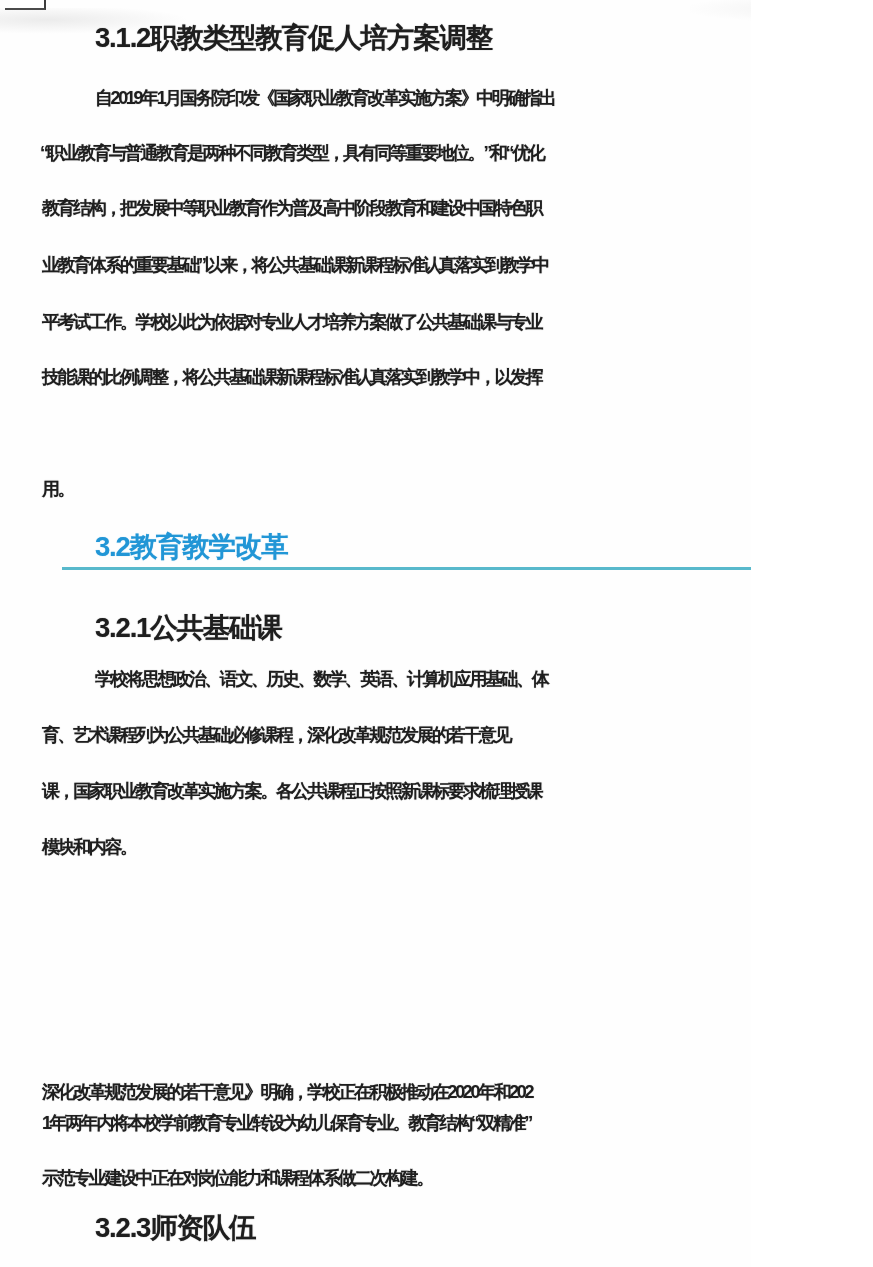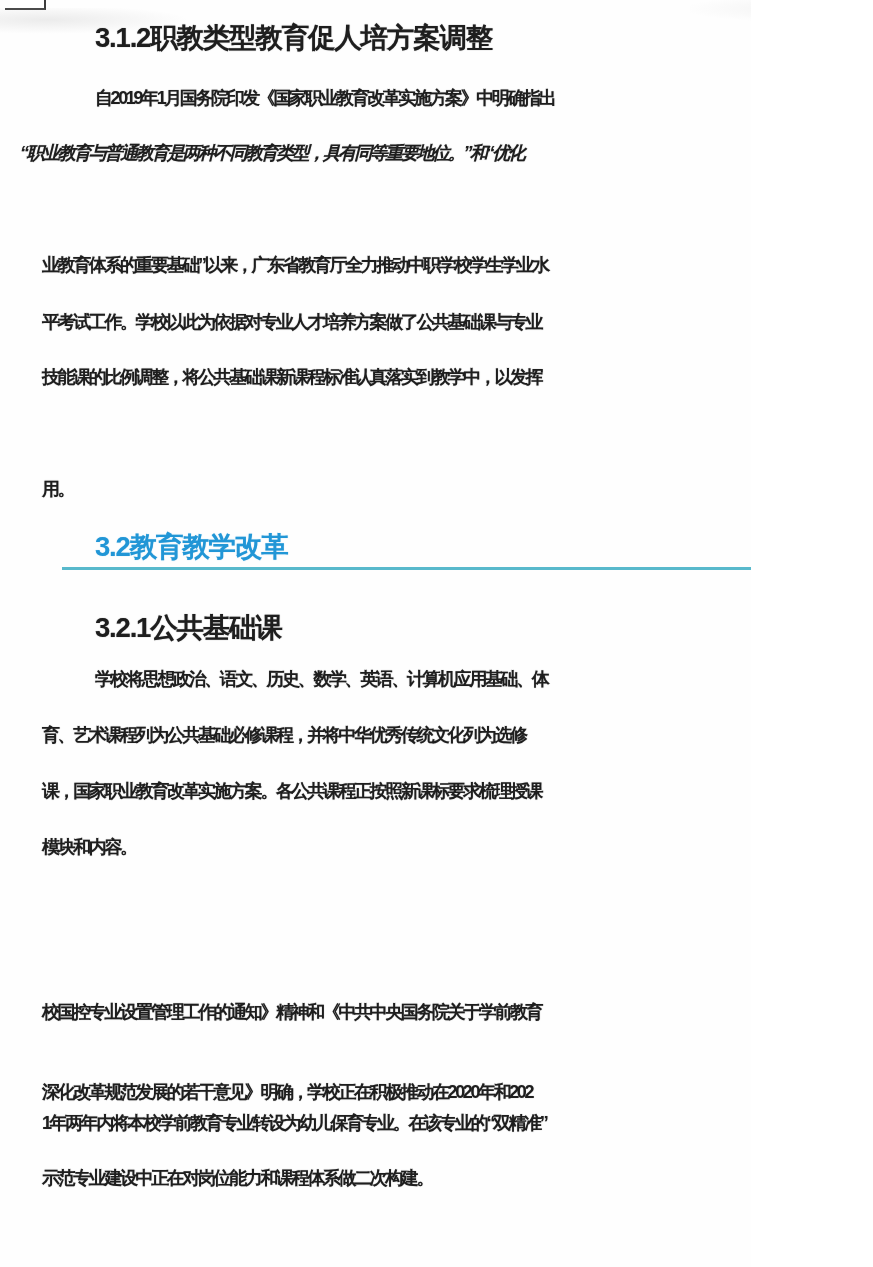--- a/index.html
+++ b/index.html
@@ -14,21 +14,21 @@
   .ln{
     position:absolute;left:42px;
     font-size:18px;line-height:30px;
     letter-spacing:-2.4px;
     font-weight:600;
     color:var(--ink,#1e1e1e);
     white-space:nowrap;
     text-shadow:0 0 1px rgba(30,30,30,.45);
   }
   .indent{left:95px;}
-  .qstart{left:20px;font-style:italic;}
+  .qstart{left:40px;}
   
   .hd{
     position:absolute;left:95px;margin:0;
     font-size:27.5px;line-height:31px;
     font-weight:800;
     letter-spacing:-1.2px;
     color:var(--ink,#151515);
     white-space:nowrap;
     text-shadow:0 0 1px rgba(0,0,0,.5);
   }
@@ -65,33 +65,34 @@
 <div class="page">
 
   <div class="smudge-tl"></div>
   <div class="smudge-tr"></div>
   <div class="corner-left"></div>
   <div class="corner-right"></div>
 
   <h2 class="hd" style="top:22px">3.1.2职教类型教育促人培方案调整</h2>
   <div class="ln indent" style="top:83px">自2019年1月国务院印发《国家职业教育改革实施方案》中明确指出</div>
   <div class="ln qstart" style="top:138px">“职业教育与普通教育是两种不同教育类型，具有同等重要地位。”和“优化</div>
-  <div class="ln" style="top:250px">业教育体系的重要基础”以来，广东省教育厅全力推动中职学校学生学业水</div>
+  <div class="ln" style="top:193px">教育结构，把发展中等职业教育作为普及高中阶段教育和建设中国特色职</div>
+  <div class="ln" style="top:250px">业教育体系的重要基础”以来，将公共基础课新课程标准认真落实到教学中</div>
   <div class="ln" style="top:362px">技能课的比例调整，将公共基础课新课程标准认真落实到教学中，以发挥</div>
   <div class="ln" style="top:307px">平考试工作。学校以此为依据对专业人才培养方案做了公共基础课与专业</div>
   <div class="ln" style="top:474px">用。</div>
 
   <h2 class="hd hd-blue" style="top:531px">3.2教育教学改革</h2>
   <div class="rule"></div>
 
   <h2 class="hd" style="top:612px">3.2.1公共基础课</h2>
   <div class="ln indent" style="top:664px">学校将思想政治、语文、历史、数学、英语、计算机应用基础、体</div>
-  <div class="ln" style="top:720px">育、艺术课程列为公共基础必修课程，并将中华优秀传统文化列为选修</div>
+  <div class="ln" style="top:720px">育、艺术课程列为公共基础必修课程，深化改革规范发展的若干意见</div>
   <div class="ln" style="top:776px">课，国家职业教育改革实施方案。各公共课程正按照新课标要求梳理授课</div>
   <div class="ln" style="top:832px">模块和内容。</div>
 
-  <div class="ln" style="top:997px">校国控专业设置管理工作的通知》精神和《中共中央国务院关于学前教育</div>
   <div class="ln" style="top:1077px">深化改革规范发展的若干意见》明确，学校正在积极推动在2020年和202</div>
-  <div class="ln" style="top:1108px">1年两年内将本校学前教育专业转设为幼儿保育专业。在该专业的“双精准”</div>
+  <div class="ln" style="top:1108px">1年两年内将本校学前教育专业转设为幼儿保育专业。教育结构“双精准”</div>
   <div class="ln" style="top:1163px">示范专业建设中正在对岗位能力和课程体系做二次构建。</div>
 
+  <h2 class="hd" style="top:1212px">3.2.3师资队伍</h2>
 
 </div>
 
 </body></html>

